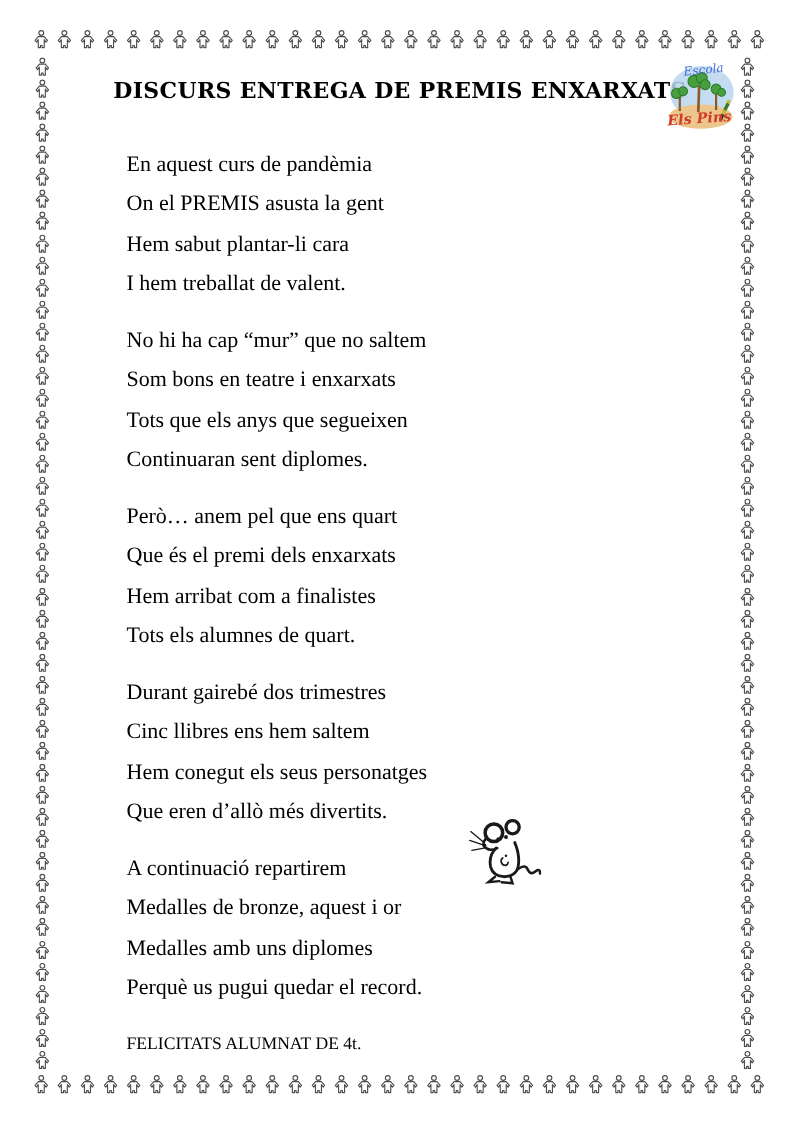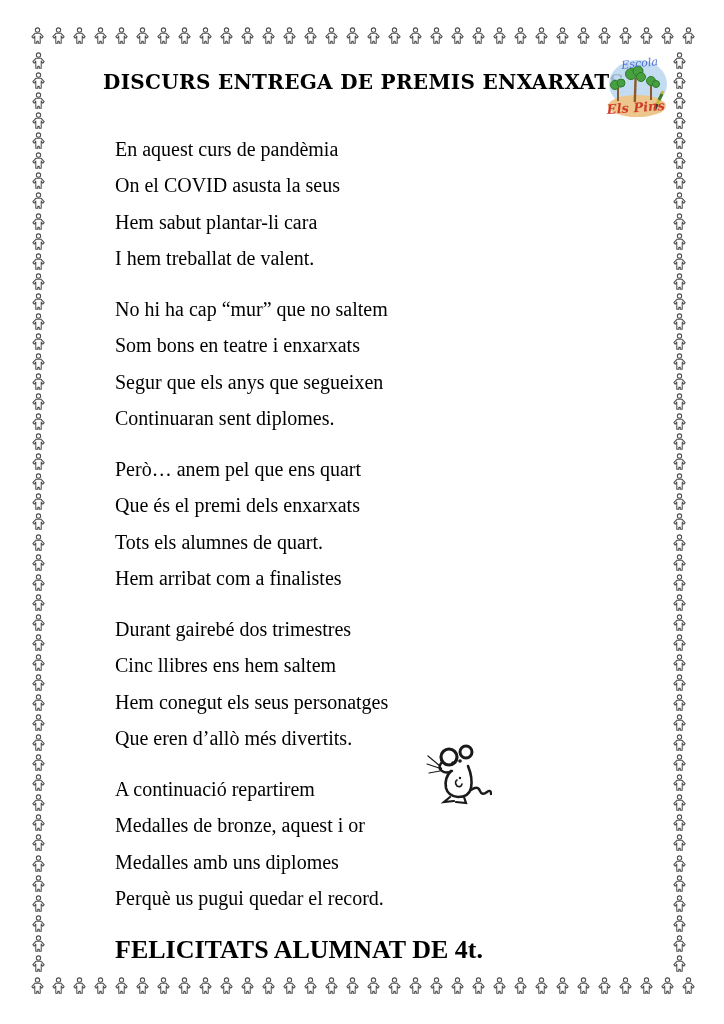--- a/index.html
+++ b/index.html
@@ -22,21 +22,21 @@
     position:absolute;left:103px;top:70px;margin:0;
     font-family:"DejaVu Serif",serif;font-weight:bold;
     font-size:20px;letter-spacing:.3px;white-space:nowrap;color:#000;
   }
 
   .logo{position:absolute;left:604px;top:56px;width:66px;height:66px;}
 
   .poem{position:absolute;left:104px;top:126px;font-size:20px;line-height:25.4px;}
   .stanza{margin:0 0 25.4px 0;}
   .poem p{margin:11px;white-space:nowrap;}
-  .closing{margin:0;font-size:26px;white-space:nowrap;font-weight:bold;}
+  .closing{margin:0;font-size:16px;white-space:nowrap;}
 
   .mouse{position:absolute;left:426px;top:740px;width:66px;height:68px;}
 </style>
 </head>
 <body>
 
 <svg width="0" height="0" style="position:absolute" aria-hidden="true">
   <defs>
     <g id="child-fig" fill="#ffffff" stroke="#4d4d4d" stroke-width="1.1" stroke-linejoin="round">
       <circle cx="8" cy="3.1" r="2.3"></circle>
@@ -549,35 +549,35 @@
       <line x1="55" y1="44" x2="58" y2="38" stroke="#3a7a2e" stroke-width="3"></line>
     </g>
 
     <text x="36" y="11" text-anchor="middle" font-size="11" font-style="italic" font-family="DejaVu Serif, serif" fill="#4a6fd4" transform="rotate(-6 36 11)">Escola</text>
     <text x="3" y="58" font-size="13" font-style="italic" font-weight="bold" font-family="DejaVu Serif, serif" fill="#d03c2c" transform="rotate(-4 3 58)">Els Pins</text>
   </svg>
 
   <div class="poem">
     <div class="stanza">
       <p>En aquest curs de pandèmia</p>
-      <p>On el COVID asusta la seus</p>
+      <p>On el PREMIS asusta la gent</p>
       <p>Hem sabut plantar-li cara</p>
       <p>I hem treballat de valent.</p>
     </div>
     <div class="stanza">
       <p>No hi ha cap “mur” que no saltem</p>
       <p>Som bons en teatre i enxarxats</p>
-      <p>Segur que els anys que segueixen</p>
+      <p>Tots que els anys que segueixen</p>
       <p>Continuaran sent diplomes.</p>
     </div>
     <div class="stanza">
       <p>Però… anem pel que ens quart</p>
       <p>Que és el premi dels enxarxats</p>
+      <p>Hem arribat com a finalistes</p>
       <p>Tots els alumnes de quart.</p>
-      <p>Hem arribat com a finalistes</p>
     </div>
     <div class="stanza">
       <p>Durant gairebé dos trimestres</p>
       <p>Cinc llibres ens hem saltem</p>
       <p>Hem conegut els seus personatges</p>
       <p>Que eren d’allò més divertits.</p>
     </div>
     <div class="stanza">
       <p>A continuació repartirem</p>
       <p>Medalles de bronze, aquest i or</p>

